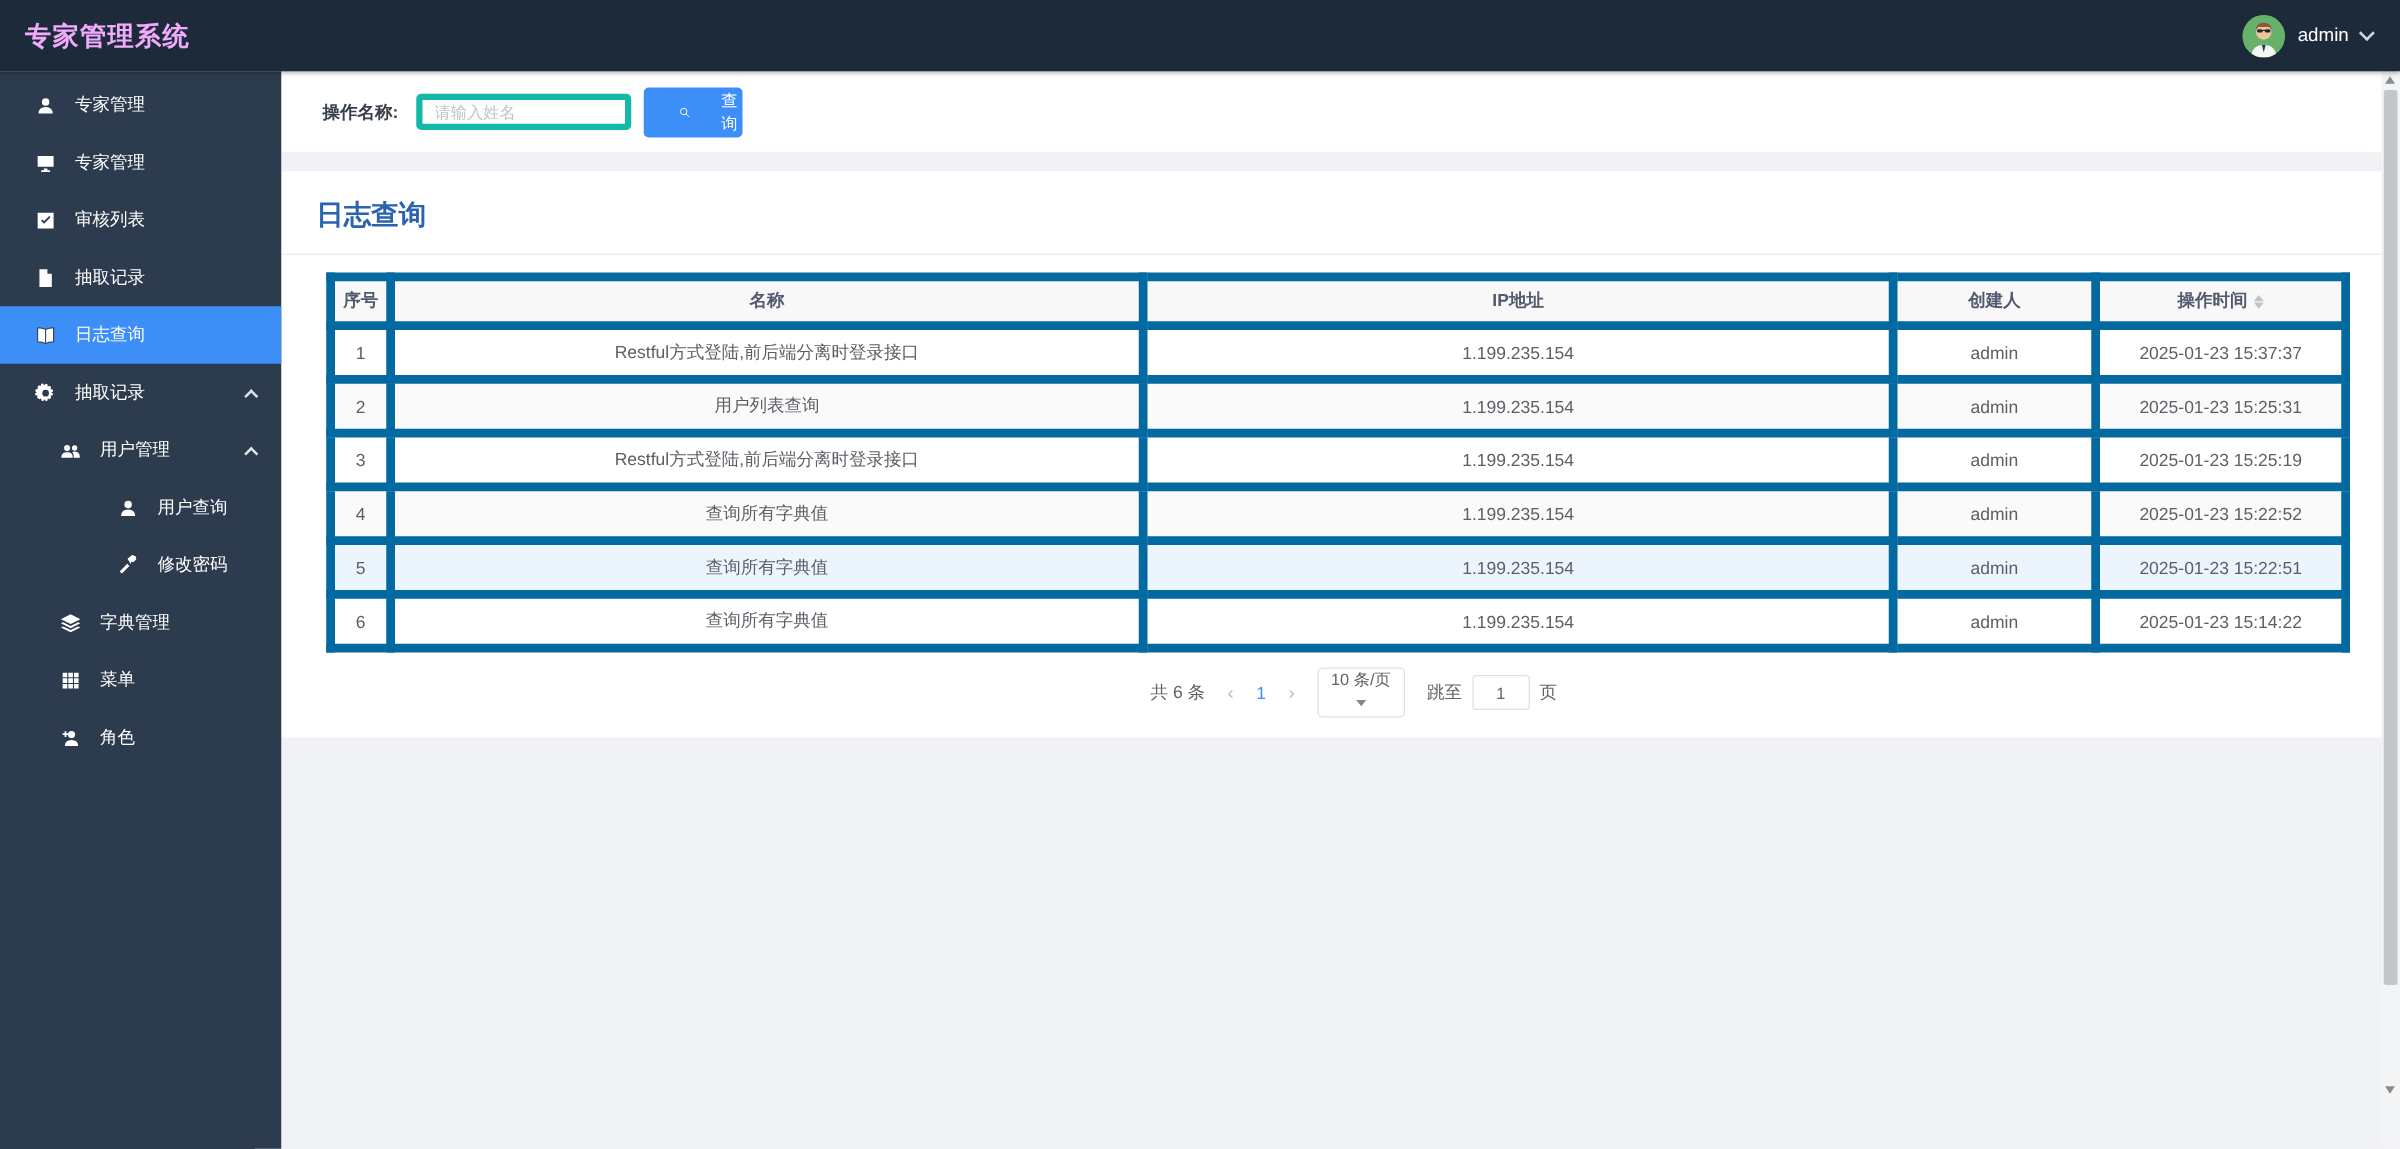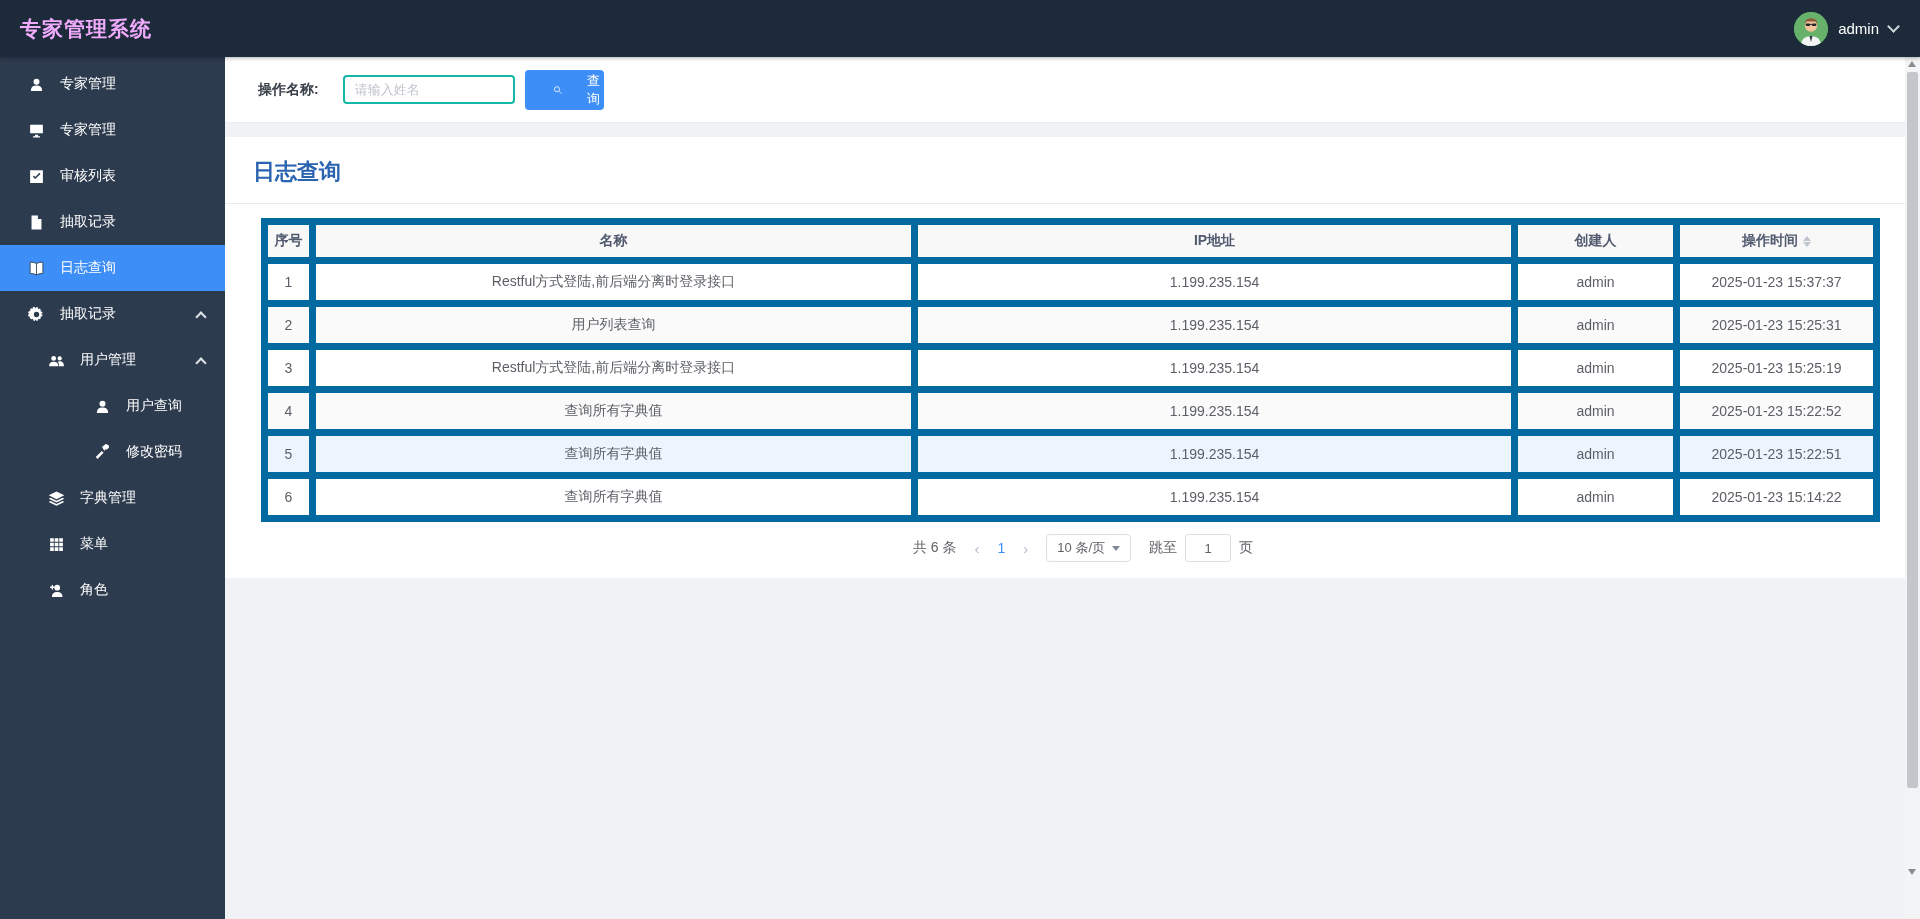--- a/index.html
+++ b/index.html
@@ -29,22 +29,22 @@
   .mi-icon svg { width:17px; height:17px; fill:#ffffff; }
   .chev { position:absolute; right:20px; width:8px; height:8px;
     border-left:2px solid #dfe4ea; border-top:2px solid #dfe4ea; transform:rotate(45deg); top:22px; }
 
   
   .main { position:absolute; left:225px; top:57px; right:0; bottom:0; background:#f0f2f5; }
 
   .card { background:#ffffff; }
   .search-card { height:66px; display:flex; align-items:center; padding-left:33px;
     border-bottom:1px solid #e9edf2; }
-  .search-label { font-size:14px; font-weight:bold; color:#39404a; margin-right:24px; }
-  .search-input { width:172px; height:29px; border:2px solid #14b8a6; border-radius:4px;
+  .search-label { font-size:14px; font-weight:bold; color:#39404a; margin-right:14px; }
+  .search-input { width:172px; height:29px; border:5px solid #14b8a6; border-radius:4px;
     font-size:13px; padding:0 10px; color:#606266; outline:none; }
   .search-input::placeholder { color:#c0c4cc; }
   .search-btn { margin-left:10px; width:79px; height:40px; background:#3e8ef7; color:#ffffff;
     border:none; border-radius:4px; font-size:13px; cursor:pointer;
     display:inline-flex; align-items:center; justify-content:center; gap:21px;padding-left:28px; }
   .search-btn svg { width:12px; height:12px; stroke:#ffffff; fill:none; stroke-width:2; }
 
   .gap { height:14px; }
 
   .main-card { min-height:398px; padding-bottom:16px; }
@@ -63,22 +63,22 @@
   .sort-caret i { width:0; height:0; border-left:4px solid transparent; border-right:4px solid transparent; display:block; }
   .sort-caret .up { border-bottom:5px solid #c0c4cc; }
   .sort-caret .down { border-top:5px solid #c0c4cc; }
 
   
   .pagination { margin-top:12px; display:flex; justify-content:center; align-items:center;
     gap:6px; font-size:14px; color:#606266; }
   .pg-total { margin-right:6px; }
   .pg-arrow { color:#b4bccc; font-size:15px; padding:0 6px; cursor:pointer; background:none; border:none; }
   .pg-num { color:#3e8ef7; padding:0 6px; cursor:pointer; background:none; border:none; font-size:14px; }
-  .pg-size { border:1px solid #dcdfe6; border-radius:4px; height:28px; padding:0 10px;
-    display:inline-flex; align-items:center; gap:7px; cursor:pointer; font-size:13px; color:#606266; margin:0 6px; }
+  .pg-size { border:1px solid #dcdfe6; border-radius:4px; height:40px; padding:0 10px;
+    display:inline-flex; align-items:center; gap:7px; cursor:pointer; font-size:13px; color:#606266; margin:0 6px;flex-direction:column; }
   .pg-size .sm-caret { width:0; height:0; border-left:4px solid transparent; border-right:4px solid transparent;
     border-top:5px solid #808695; }
   .pg-jump { display:inline-flex; align-items:center; gap:8px; margin-left:6px; }
   .pg-input { width:46px; height:28px; border:1px solid #dcdfe6; border-radius:3px;
     text-align:center; font-size:13px; color:#606266; outline:none; }
 
   
   .scrollbar { position:absolute; right:0; top:57px; bottom:0; width:15px; background:#f3f4f5; z-index:25; }
   .sb-up { position:absolute; top:4px; left:3px; width:0; height:0;
     border-left:4px solid transparent; border-right:4px solid transparent; border-bottom:6px solid #8b8b8b; }

